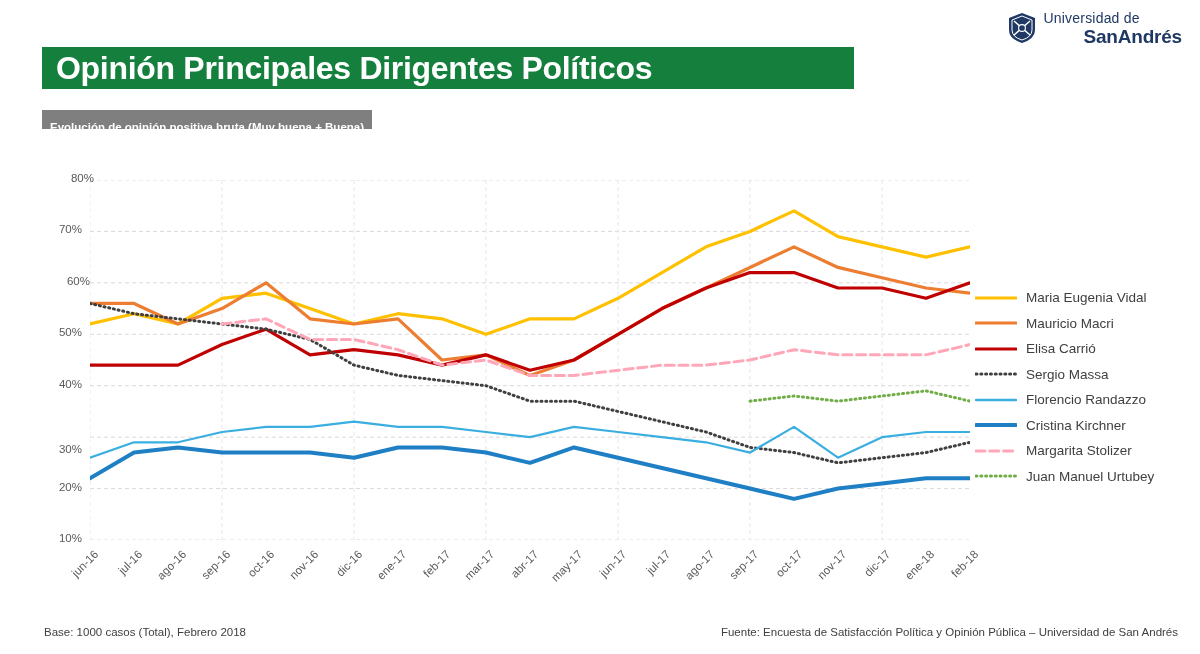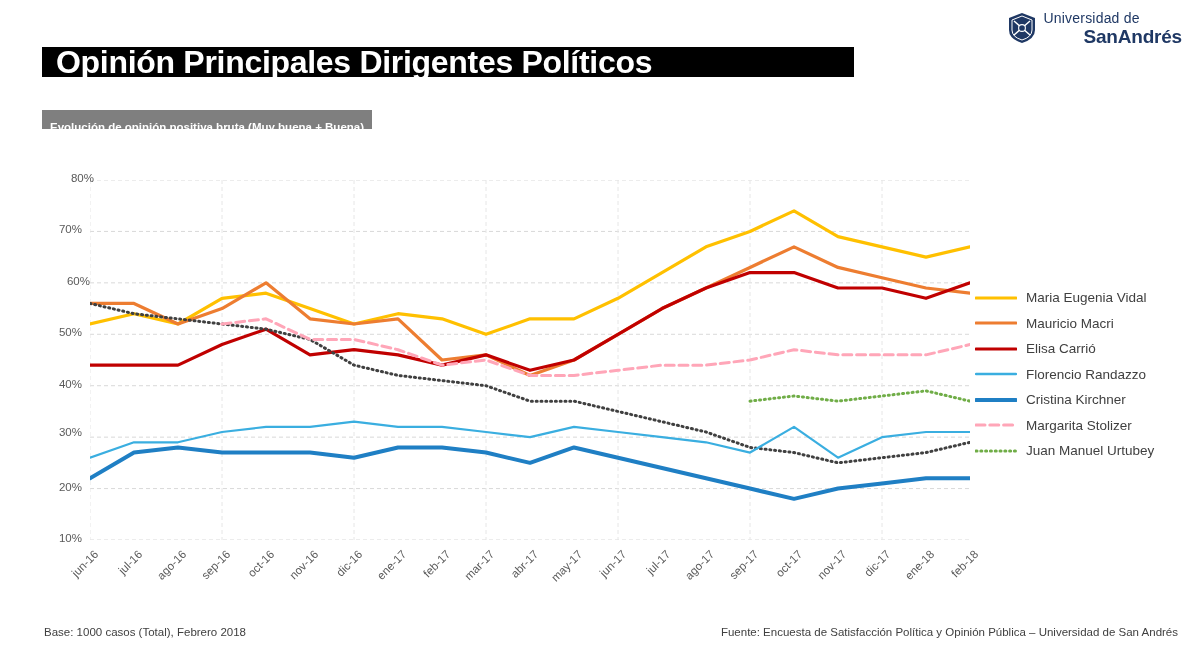--- a/index.html
+++ b/index.html
@@ -19,22 +19,22 @@
     display:flex; align-items:center; gap:8px;
   }
   #logo .shield { width:26px; height:30px; }
   #logo .words { line-height:1.05; text-align:left; }
   #logo .words .l1 { font-size:14px; color:#1f3864; letter-spacing:.2px; }
   #logo .words .l2 { font-size:19px; color:#1f3864; font-weight:bold; letter-spacing:-.2px;margin-left:40px; }
 
   
   #title-band {
     position:absolute; left:42px; top:47px;
-    width:812px; height:30px;
-    background:#000000;
+    width:812px; height:42px;
+    background:#15803d;
     display:flex; align-items:center;
   }
   #title-band .t {
     color:#ffffff; font-size:32px; font-weight:bold;
     padding-left:14px; letter-spacing:-.3px;
   }
   #subtitle-band {
     position:absolute; left:42px; top:110px;
     height:19px; background:#7f7f7f;
     display:flex; align-items:center;
@@ -140,21 +140,21 @@
         <path d="M 0.00 185.14 L 44.00 185.14 L 88.00 185.14 L 132.00 164.57 L 176.00 149.14 L 220.00 174.86 L 264.00 169.71 L 308.00 174.86 L 352.00 185.14 L 396.00 174.86 L 440.00 190.29 L 484.00 180.00 L 528.00 154.29 L 572.00 128.57 L 616.00 108.00 L 660.00 92.57 L 704.00 92.57 L 748.00 108.00 L 792.00 108.00 L 836.00 118.29 L 880.00 102.86" fill="none" stroke="#c00000" stroke-width="3.2" stroke-linecap="round" stroke-linejoin="round"></path>
         <path d="M 0.00 123.43 L 44.00 133.71 L 88.00 138.86 L 132.00 144.00 L 176.00 149.14 L 220.00 159.43 L 264.00 185.14 L 308.00 195.43 L 352.00 200.57 L 396.00 205.71 L 440.00 221.14 L 484.00 221.14 L 528.00 231.43 L 572.00 241.71 L 616.00 252.00 L 660.00 267.43 L 704.00 272.57 L 748.00 282.86 L 792.00 277.71 L 836.00 272.57 L 880.00 262.29" fill="none" stroke="#404040" stroke-width="3" stroke-linecap="round" stroke-linejoin="round" stroke-dasharray="1.0499999999999998,3.75"></path>
         <path d="M 0.00 277.71 L 44.00 262.29 L 88.00 262.29 L 132.00 252.00 L 176.00 246.86 L 220.00 246.86 L 264.00 241.71 L 308.00 246.86 L 352.00 246.86 L 396.00 252.00 L 440.00 257.14 L 484.00 246.86 L 528.00 252.00 L 572.00 257.14 L 616.00 262.29 L 660.00 272.57 L 704.00 246.86 L 748.00 277.71 L 792.00 257.14 L 836.00 252.00 L 880.00 252.00" fill="none" stroke="#3aaee0" stroke-width="2.2" stroke-linecap="round" stroke-linejoin="round"></path>
         <path d="M 0.00 298.29 L 44.00 272.57 L 88.00 267.43 L 132.00 272.57 L 176.00 272.57 L 220.00 272.57 L 264.00 277.71 L 308.00 267.43 L 352.00 267.43 L 396.00 272.57 L 440.00 282.86 L 484.00 267.43 L 528.00 277.71 L 572.00 288.00 L 616.00 298.29 L 660.00 308.57 L 704.00 318.86 L 748.00 308.57 L 792.00 303.43 L 836.00 298.29 L 880.00 298.29" fill="none" stroke="#1f7fc4" stroke-width="4" stroke-linecap="round" stroke-linejoin="round"></path>
         <path d="M 132.00 144.00 L 176.00 138.86 L 220.00 159.43 L 264.00 159.43 L 308.00 169.71 L 352.00 185.14 L 396.00 180.00 L 440.00 195.43 L 484.00 195.43 L 528.00 190.29 L 572.00 185.14 L 616.00 185.14 L 660.00 180.00 L 704.00 169.71 L 748.00 174.86 L 792.00 174.86 L 836.00 174.86 L 880.00 164.57" fill="none" stroke="#ffa6b8" stroke-width="3" stroke-linecap="round" stroke-linejoin="round" stroke-dasharray="9,4.800000000000001"></path>
         <path d="M 660.00 221.14 L 704.00 216.00 L 748.00 221.14 L 792.00 216.00 L 836.00 210.86 L 880.00 221.14" fill="none" stroke="#70ad47" stroke-width="3" stroke-linecap="round" stroke-linejoin="round" stroke-dasharray="1.0499999999999998,3.75"></path>
       </svg>
     </div>
 <div class="ytick" style="left: 12px; top: 362px;">10%</div>
     <div class="ytick" style="left: 12px; top: 310.571px;">20%</div>
-    <div class="ytick" style="left: 12px; top: 256px;">30%</div>
+    <div class="ytick" style="left: 12px; top: 273px;">30%</div>
     <div class="ytick" style="left: 12px; top: 207.714px;">40%</div>
     <div class="ytick" style="left: 12px; top: 156.286px;">50%</div>
     <div class="ytick" style="left: 20px; top: 104.857px;">60%</div>
     <div class="ytick" style="left: 12px; top: 53.4286px;">70%</div>
     <div class="ytick" style="left: 24px; top: 2px;">80%</div>
     <div class="xtick" style="left: -4px; top: 378px; width: 66px;">jun-16</div>
     <div class="xtick" style="left: 40px; top: 378px; width: 66px;">jul-16</div>
     <div class="xtick" style="left: 84px; top: 378px; width: 66px;">ago-16</div>
     <div class="xtick" style="left: 128px; top: 378px; width: 66px;">sep-16</div>
     <div class="xtick" style="left: 172px; top: 378px; width: 66px;">oct-16</div>
@@ -197,20 +197,28 @@
       <span class="lg-key">
         <svg width="42" height="12">
           <line x1="1" x2="41" y1="6" y2="6" stroke="#c00000" stroke-width="3.2" stroke-linecap="round"></line>
         </svg>
       </span>
       <span class="lg-label">Elisa Carrió</span>
     </div>
     <div class="lg-row">
       <span class="lg-key">
         <svg width="42" height="12">
+          <line x1="1" x2="41" y1="6" y2="6" stroke="#404040" stroke-width="3" stroke-linecap="round" stroke-dasharray="1.0499999999999998,3.75"></line>
+        </svg>
+      </span>
+      <span class="lg-label">Sergio Massa</span>
+    </div>
+    <div class="lg-row">
+      <span class="lg-key">
+        <svg width="42" height="12">
           <line x1="1" x2="41" y1="6" y2="6" stroke="#3aaee0" stroke-width="2.5" stroke-linecap="round"></line>
         </svg>
       </span>
       <span class="lg-label">Florencio Randazzo</span>
     </div>
     <div class="lg-row">
       <span class="lg-key">
         <svg width="42" height="12">
           <line x1="1" x2="41" y1="6" y2="6" stroke="#1f7fc4" stroke-width="4" stroke-linecap="round"></line>
         </svg>

